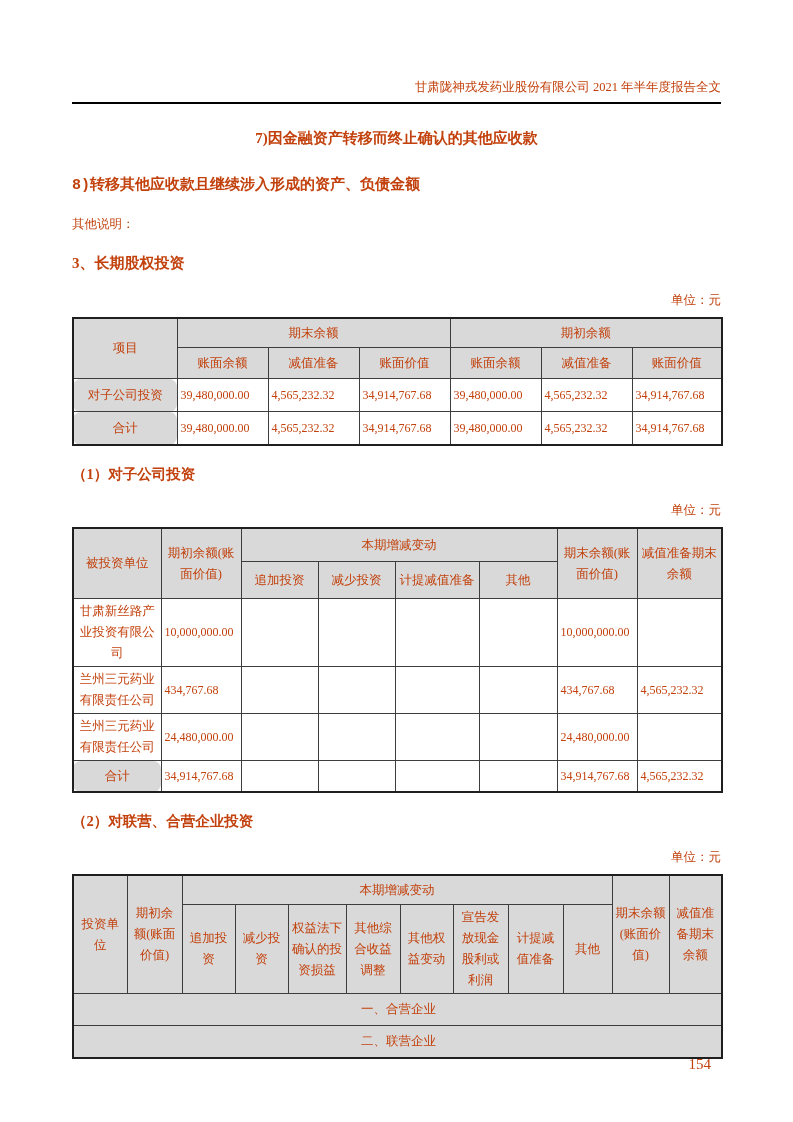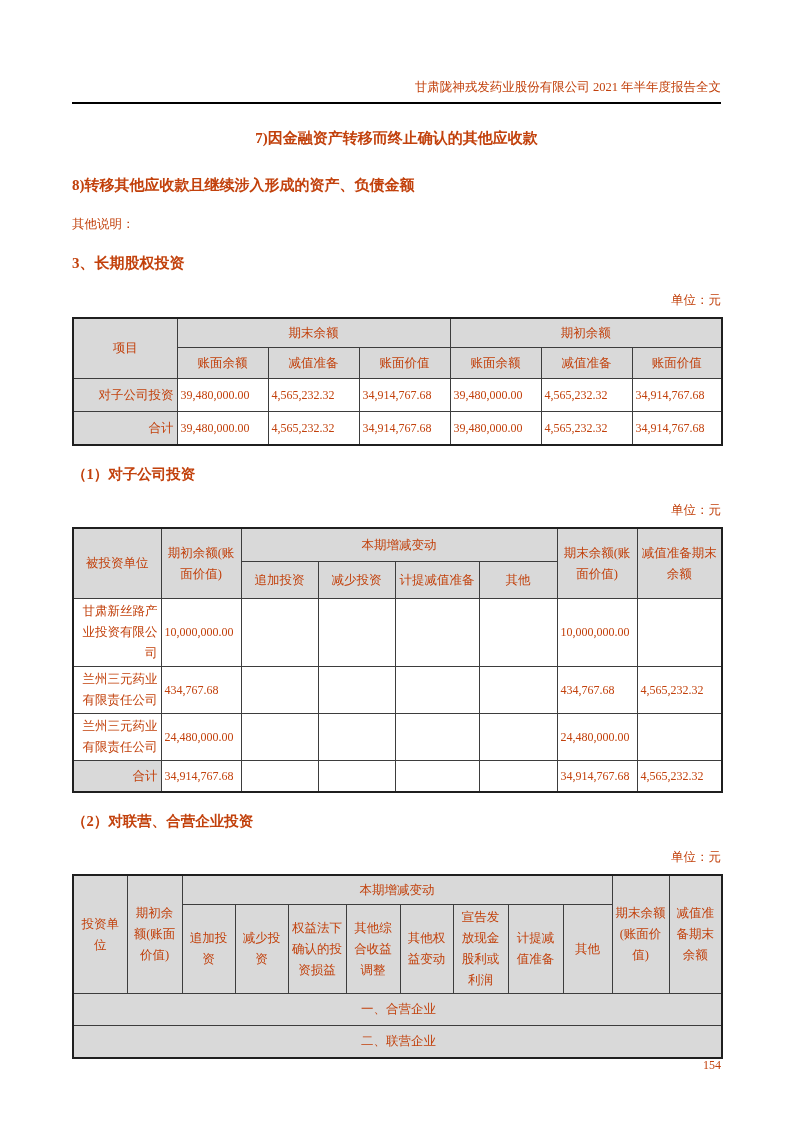--- a/index.html
+++ b/index.html
@@ -17,21 +17,21 @@
   .doc-header {
     padding-top:53px;
     padding-bottom:7px;
     text-align:right;
     font-size:12.5px;
     line-height:16px;
     border-bottom:2px solid #000;
   }
   .h-bold { font-weight:700; font-size:15px; line-height:21px; margin:0; }
   .h-item7 { margin-top:24px;text-align:center; }
-  .h-item8 { margin-top:26px; }
+  .h-item8 { margin-top:26px;font-family:Liberation Mono, monospace; }
   .other-note { margin-top:20px; font-size:12.5px; line-height:17px; }
   .sec-heading { margin-top:20px; font-weight:700; font-size:15px; line-height:21px; }
   .sub-heading { margin-top:18px; font-weight:700; font-size:14.5px; line-height:20px; }
   .unit-line { margin-top:18px; margin-bottom:8px; text-align:right; font-size:12.5px; line-height:17px; }
 
   table.rpt {
     width:649px;
     border-collapse:collapse;
     table-layout:fixed;
     border:2px solid #1f1f1f;
@@ -39,21 +39,21 @@
   }
   table.rpt th, table.rpt td {
     border:1px solid #3d3d3d;
     padding:2px 3px;
     vertical-align:middle;
     font-weight:normal;
     line-height:21px;
     overflow:hidden;
   }
   table.rpt th { background:#d9d9d9; text-align:center; }
-  td.lbl { text-align:right; padding-left:5px; }
+  td.lbl { text-align:center; padding-left:5px;border-radius:8px; }
   td.gray { background:#d9d9d9; }
   td.num { text-align:left; font-size:12px; white-space:nowrap; padding-right:3px; }
   td.empty-cell { }
 
   .t1 tr.hr1 th { height:24px; }
   .t1 tr.hr2 th { height:26px; }
   .t1 tbody td { height:28px; }
 
   .t2 tr.hr1 th { height:28px; }
   .t2 tr.hr2 th { height:32px; }
@@ -64,22 +64,22 @@
   .t3 th, .t3 td { padding:2px 1px; line-height:20px; }
   .t3 tr.hr1 th { height:24px; }
   .t3 td.span-row {
     background:#d9d9d9;
     text-align:center;
     padding-left:5px;
     height:27px;
   }
   .page-number {
     position:absolute;
-    right:72px; bottom:61px;
-    font-size:12px;
+    right:82px; bottom:61px;
+    font-size:15px;
   }
 </style>
 </head>
 <body>
 
 <div class="page">
 
   <div class="doc-header">甘肃陇神戎发药业股份有限公司 2021 年半年度报告全文</div>
 
   <div class="h-bold h-item7">7)因金融资产转移而终止确认的其他应收款</div>

